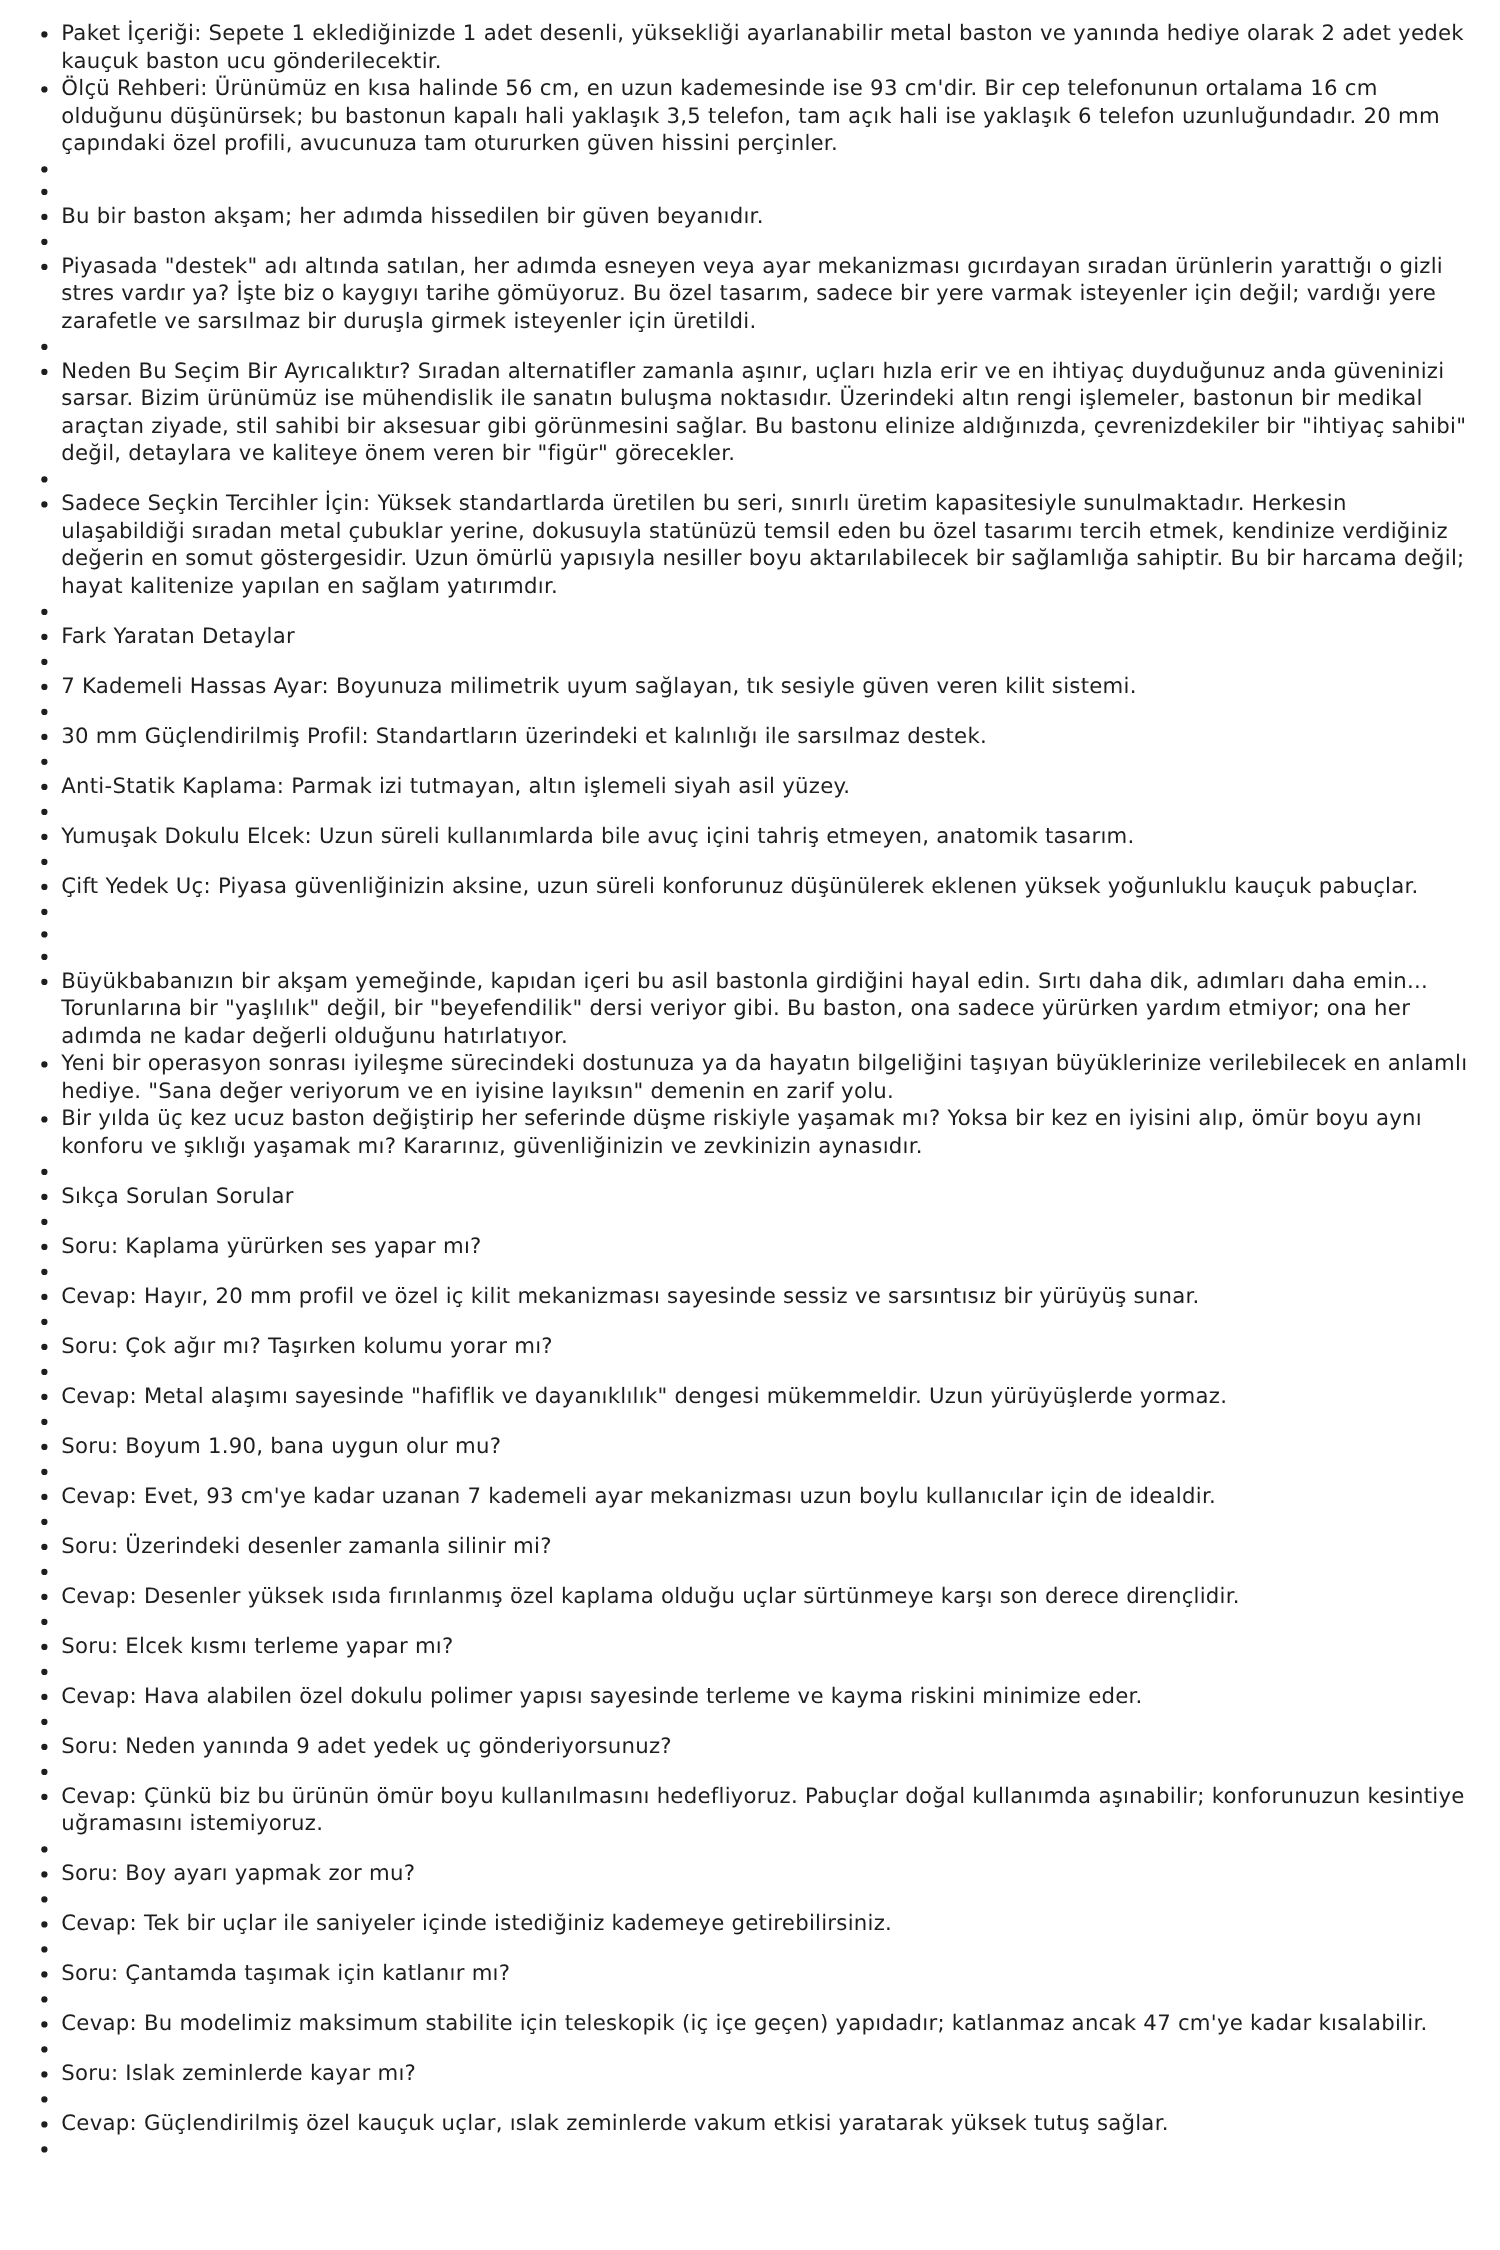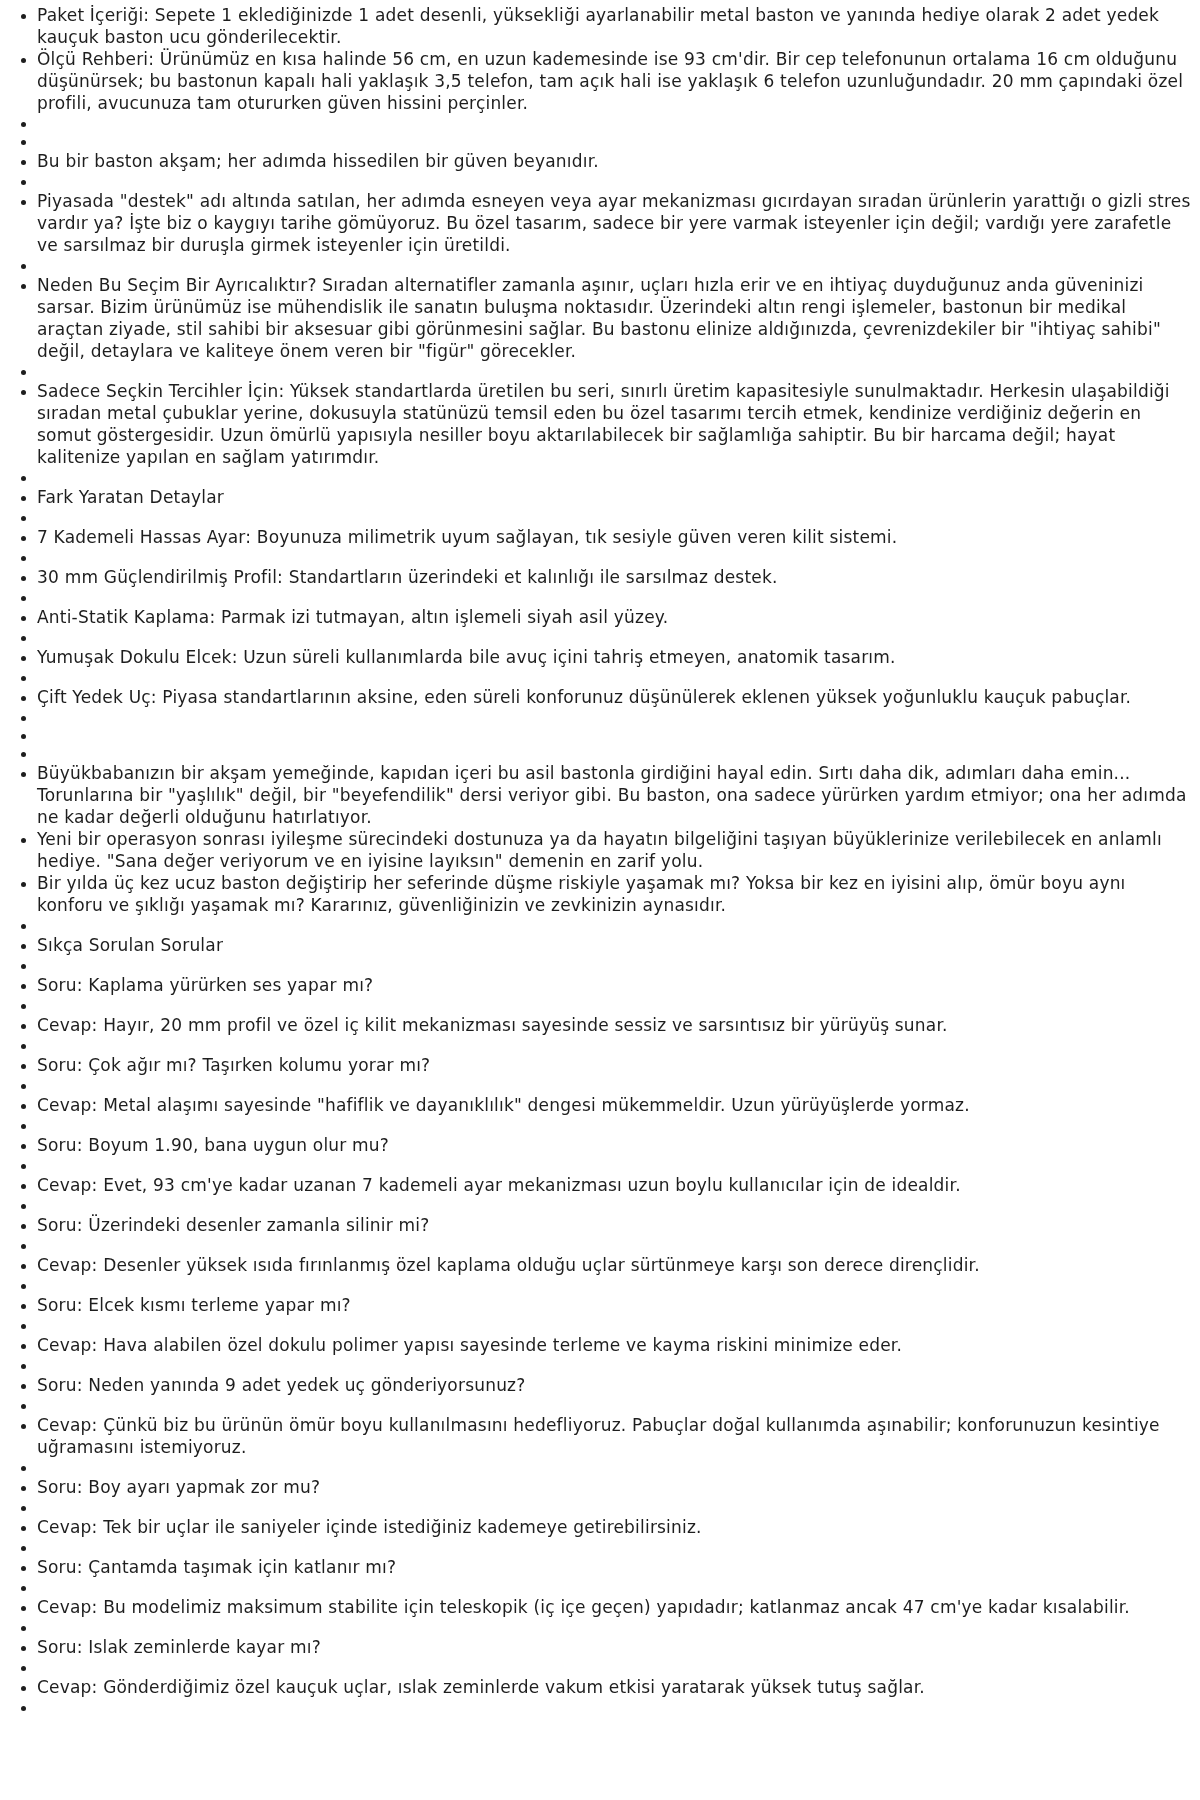--- a/index.html
+++ b/index.html
@@ -9,21 +9,21 @@
   }
   body {
     width: 1200px;
     height: 1800px;
     overflow: hidden;
     font-family: "DejaVu Sans", "Liberation Sans", sans-serif;
     color: #1e1e1e;
     -webkit-font-smoothing: antialiased;
   }
   ul.desc-list {
-    margin: 0;
+    margin: 12px;
     padding: 4px 8px 0 37px;
     list-style: disc outside;
     font-size: 17px;
     letter-spacing: 0.2px;
   }
   ul.desc-list li {
     margin: 0;
     padding: 0;
     line-height: 22px;
   }
@@ -55,21 +55,21 @@
       <li>Fark Yaratan Detaylar</li>
       <li class="spacer">&nbsp;</li>
       <li>7 Kademeli Hassas Ayar: Boyunuza milimetrik uyum sağlayan, tık sesiyle güven veren kilit sistemi.</li>
       <li class="spacer">&nbsp;</li>
       <li>30 mm Güçlendirilmiş Profil: Standartların üzerindeki et kalınlığı ile sarsılmaz destek.</li>
       <li class="spacer">&nbsp;</li>
       <li>Anti-Statik Kaplama: Parmak izi tutmayan, altın işlemeli siyah asil yüzey.</li>
       <li class="spacer">&nbsp;</li>
       <li>Yumuşak Dokulu Elcek: Uzun süreli kullanımlarda bile avuç içini tahriş etmeyen, anatomik tasarım.</li>
       <li class="spacer">&nbsp;</li>
-      <li>Çift Yedek Uç: Piyasa standartlarının aksine, eden süreli konforunuz düşünülerek eklenen yüksek yoğunluklu kauçuk pabuçlar.</li>
+      <li>Çift Yedek Uç: Piyasa güvenliğinizin aksine, uzun süreli konforunuz düşünülerek eklenen yüksek yoğunluklu kauçuk pabuçlar.</li>
       <li class="spacer">&nbsp;</li>
       <li class="spacer">&nbsp;</li>
       <li class="spacer">&nbsp;</li>
       <li>Büyükbabanızın bir akşam yemeğinde, kapıdan içeri bu asil bastonla girdiğini hayal edin. Sırtı daha dik, adımları daha emin... Torunlarına bir "yaşlılık" değil, bir "beyefendilik" dersi veriyor gibi. Bu baston, ona sadece yürürken yardım etmiyor; ona her adımda ne kadar değerli olduğunu hatırlatıyor.</li>
       <li>Yeni bir operasyon sonrası iyileşme sürecindeki dostunuza ya da hayatın bilgeliğini taşıyan büyüklerinize verilebilecek en anlamlı hediye. "Sana değer veriyorum ve en iyisine layıksın" demenin en zarif yolu.</li>
       <li>Bir yılda üç kez ucuz baston değiştirip her seferinde düşme riskiyle yaşamak mı? Yoksa bir kez en iyisini alıp, ömür boyu aynı konforu ve şıklığı yaşamak mı? Kararınız, güvenliğinizin ve zevkinizin aynasıdır.</li>
       <li class="spacer">&nbsp;</li>
       <li>Sıkça Sorulan Sorular</li>
       <li class="spacer">&nbsp;</li>
       <li>Soru: Kaplama yürürken ses yapar mı?</li>
@@ -99,16 +99,16 @@
       <li>Soru: Boy ayarı yapmak zor mu?</li>
       <li class="spacer">&nbsp;</li>
       <li>Cevap: Tek bir uçlar ile saniyeler içinde istediğiniz kademeye getirebilirsiniz.</li>
       <li class="spacer">&nbsp;</li>
       <li>Soru: Çantamda taşımak için katlanır mı?</li>
       <li class="spacer">&nbsp;</li>
       <li>Cevap: Bu modelimiz maksimum stabilite için teleskopik (iç içe geçen) yapıdadır; katlanmaz ancak 47 cm'ye kadar kısalabilir.</li>
       <li class="spacer">&nbsp;</li>
       <li>Soru: Islak zeminlerde kayar mı?</li>
       <li class="spacer">&nbsp;</li>
-      <li>Cevap: Gönderdiğimiz özel kauçuk uçlar, ıslak zeminlerde vakum etkisi yaratarak yüksek tutuş sağlar.</li>
+      <li>Cevap: Güçlendirilmiş özel kauçuk uçlar, ıslak zeminlerde vakum etkisi yaratarak yüksek tutuş sağlar.</li>
       <li class="spacer">&nbsp;</li>
     </ul>
 </main>
 
 </body></html>

